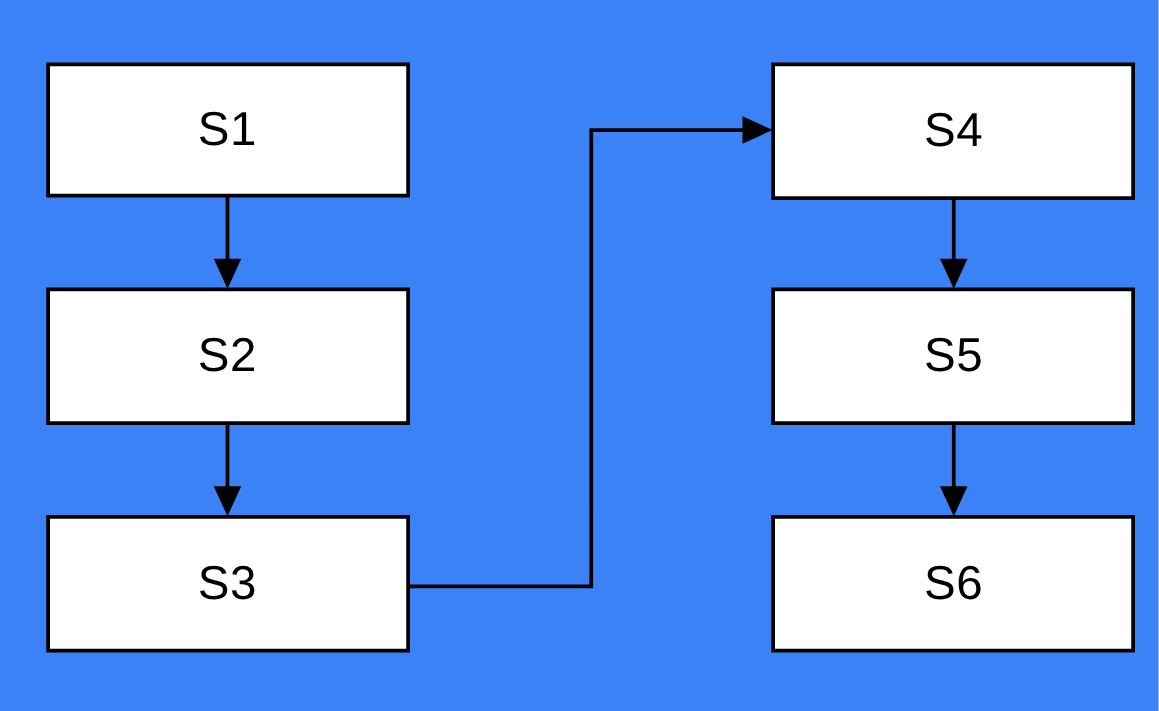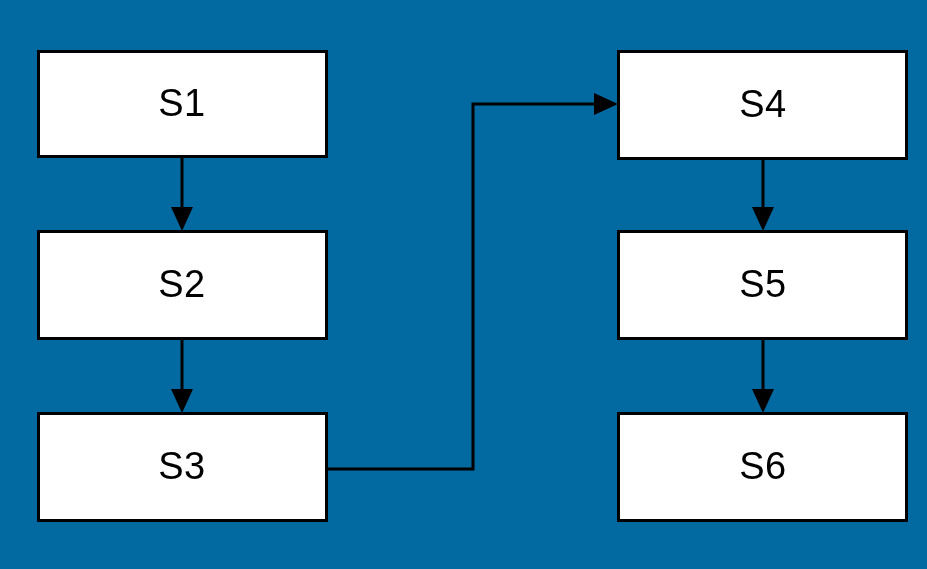--- a/index.html
+++ b/index.html
@@ -8,21 +8,21 @@
     padding: 0;
     background: #ffffff;
   }
   body {
     font-family: "Liberation Sans", sans-serif;
   }
   #canvas {
     position: relative;
     width: 927px;
     height: 569px;
-    background: #0369a1;
+    background: #3b82f6;
     overflow: hidden;
   }
   #diagram-svg {
     position: absolute;
     left: 0;
     top: 0;
     width: 927px;
     height: 569px;
     display: block;
   }

